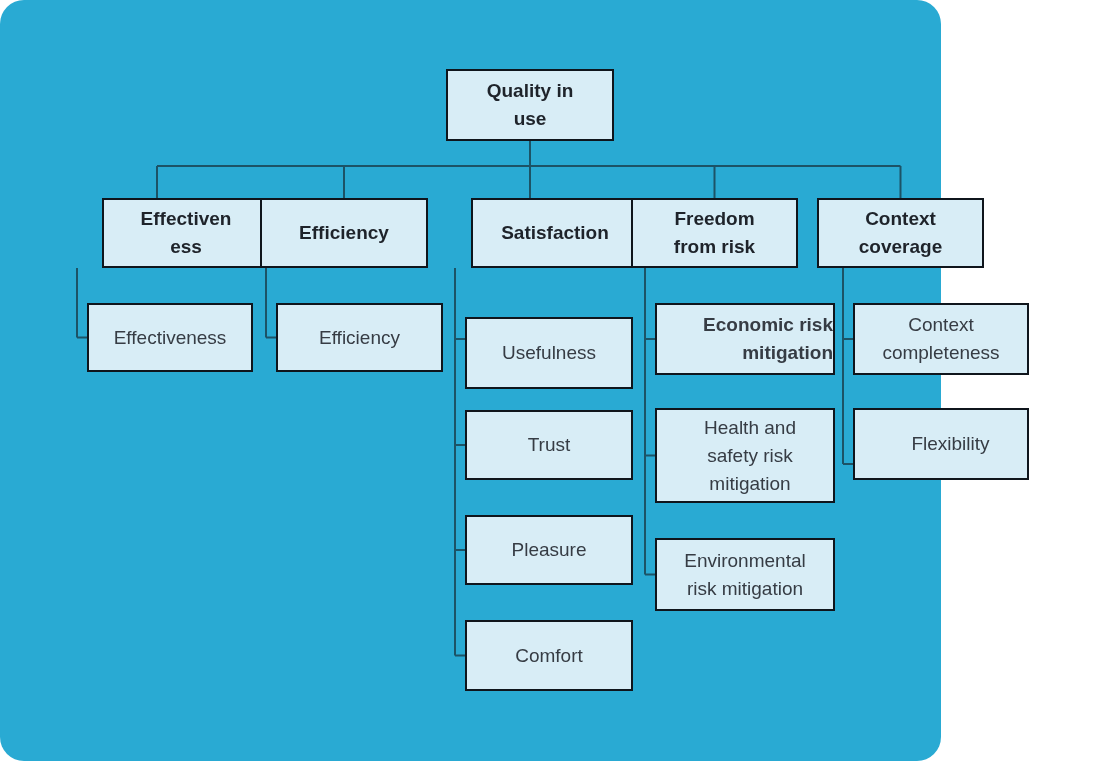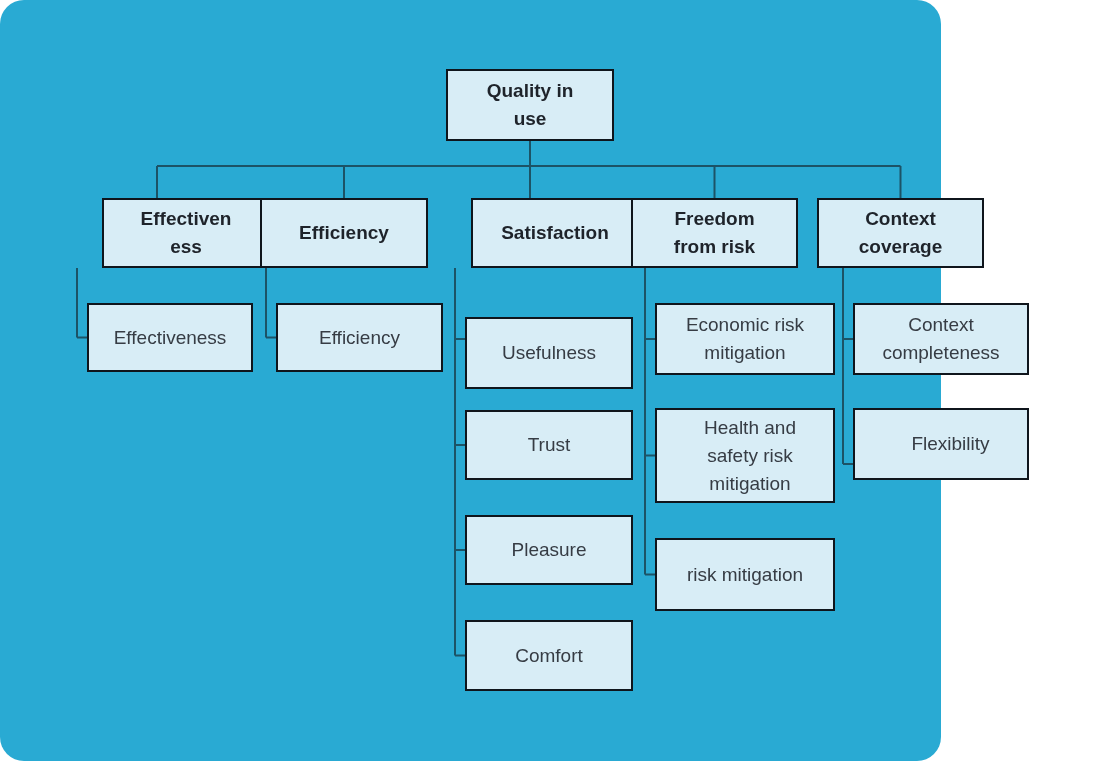--- a/index.html
+++ b/index.html
@@ -30,22 +30,23 @@
     text-align: center;
     font-size: 19px;
     line-height: 28px;
     color: var(--leaf-text, #363c44);
   }
   .node.bold {
     font-weight: 700;
     color: var(--heading-text, #1e232a);
   }
   .node.align-left {
-    align-items: center;
+    align-items: flex-end;
     text-align: left;
+    font-weight: bold;
   }
   .node .line { white-space: nowrap; }
 </style>
 </head>
 <body>
 
 <div class="canvas" style="--bg: #29aad3; --fill: #d8edf6; --border: #0f151c; --heading-text: #1e232a; --leaf-text: #363c44;">
   <svg id="connectors" viewBox="0 0 1100 761" xmlns="http://www.w3.org/2000/svg">
       <path d="M530,141 V166" fill="none" stroke="#1c5366" stroke-width="2"></path>
       <path d="M157,166 H900.5" fill="none" stroke="#1c5366" stroke-width="2"></path>
@@ -111,20 +112,21 @@
       <div class="node align-left" style="left: 655px; top: 303px; width: 180px; height: 72px;">
         <div class="line">Economic risk</div>
         <div class="line">mitigation</div>
       </div>
       <div class="node" style="left: 655px; top: 408px; width: 180px; height: 95px; padding-left: 10px;">
         <div class="line">Health and</div>
         <div class="line">safety risk</div>
         <div class="line">mitigation</div>
       </div>
       <div class="node" style="left: 655px; top: 538px; width: 180px; height: 73px;">
+        <div class="line">Environmental</div>
         <div class="line">risk mitigation</div>
       </div>
       <div class="node bold" style="left: 817px; top: 198px; width: 167px; height: 70px;">
         <div class="line">Context</div>
         <div class="line">coverage</div>
       </div>
       <div class="node" style="left: 853px; top: 303px; width: 176px; height: 72px;">
         <div class="line">Context</div>
         <div class="line">completeness</div>
       </div>

